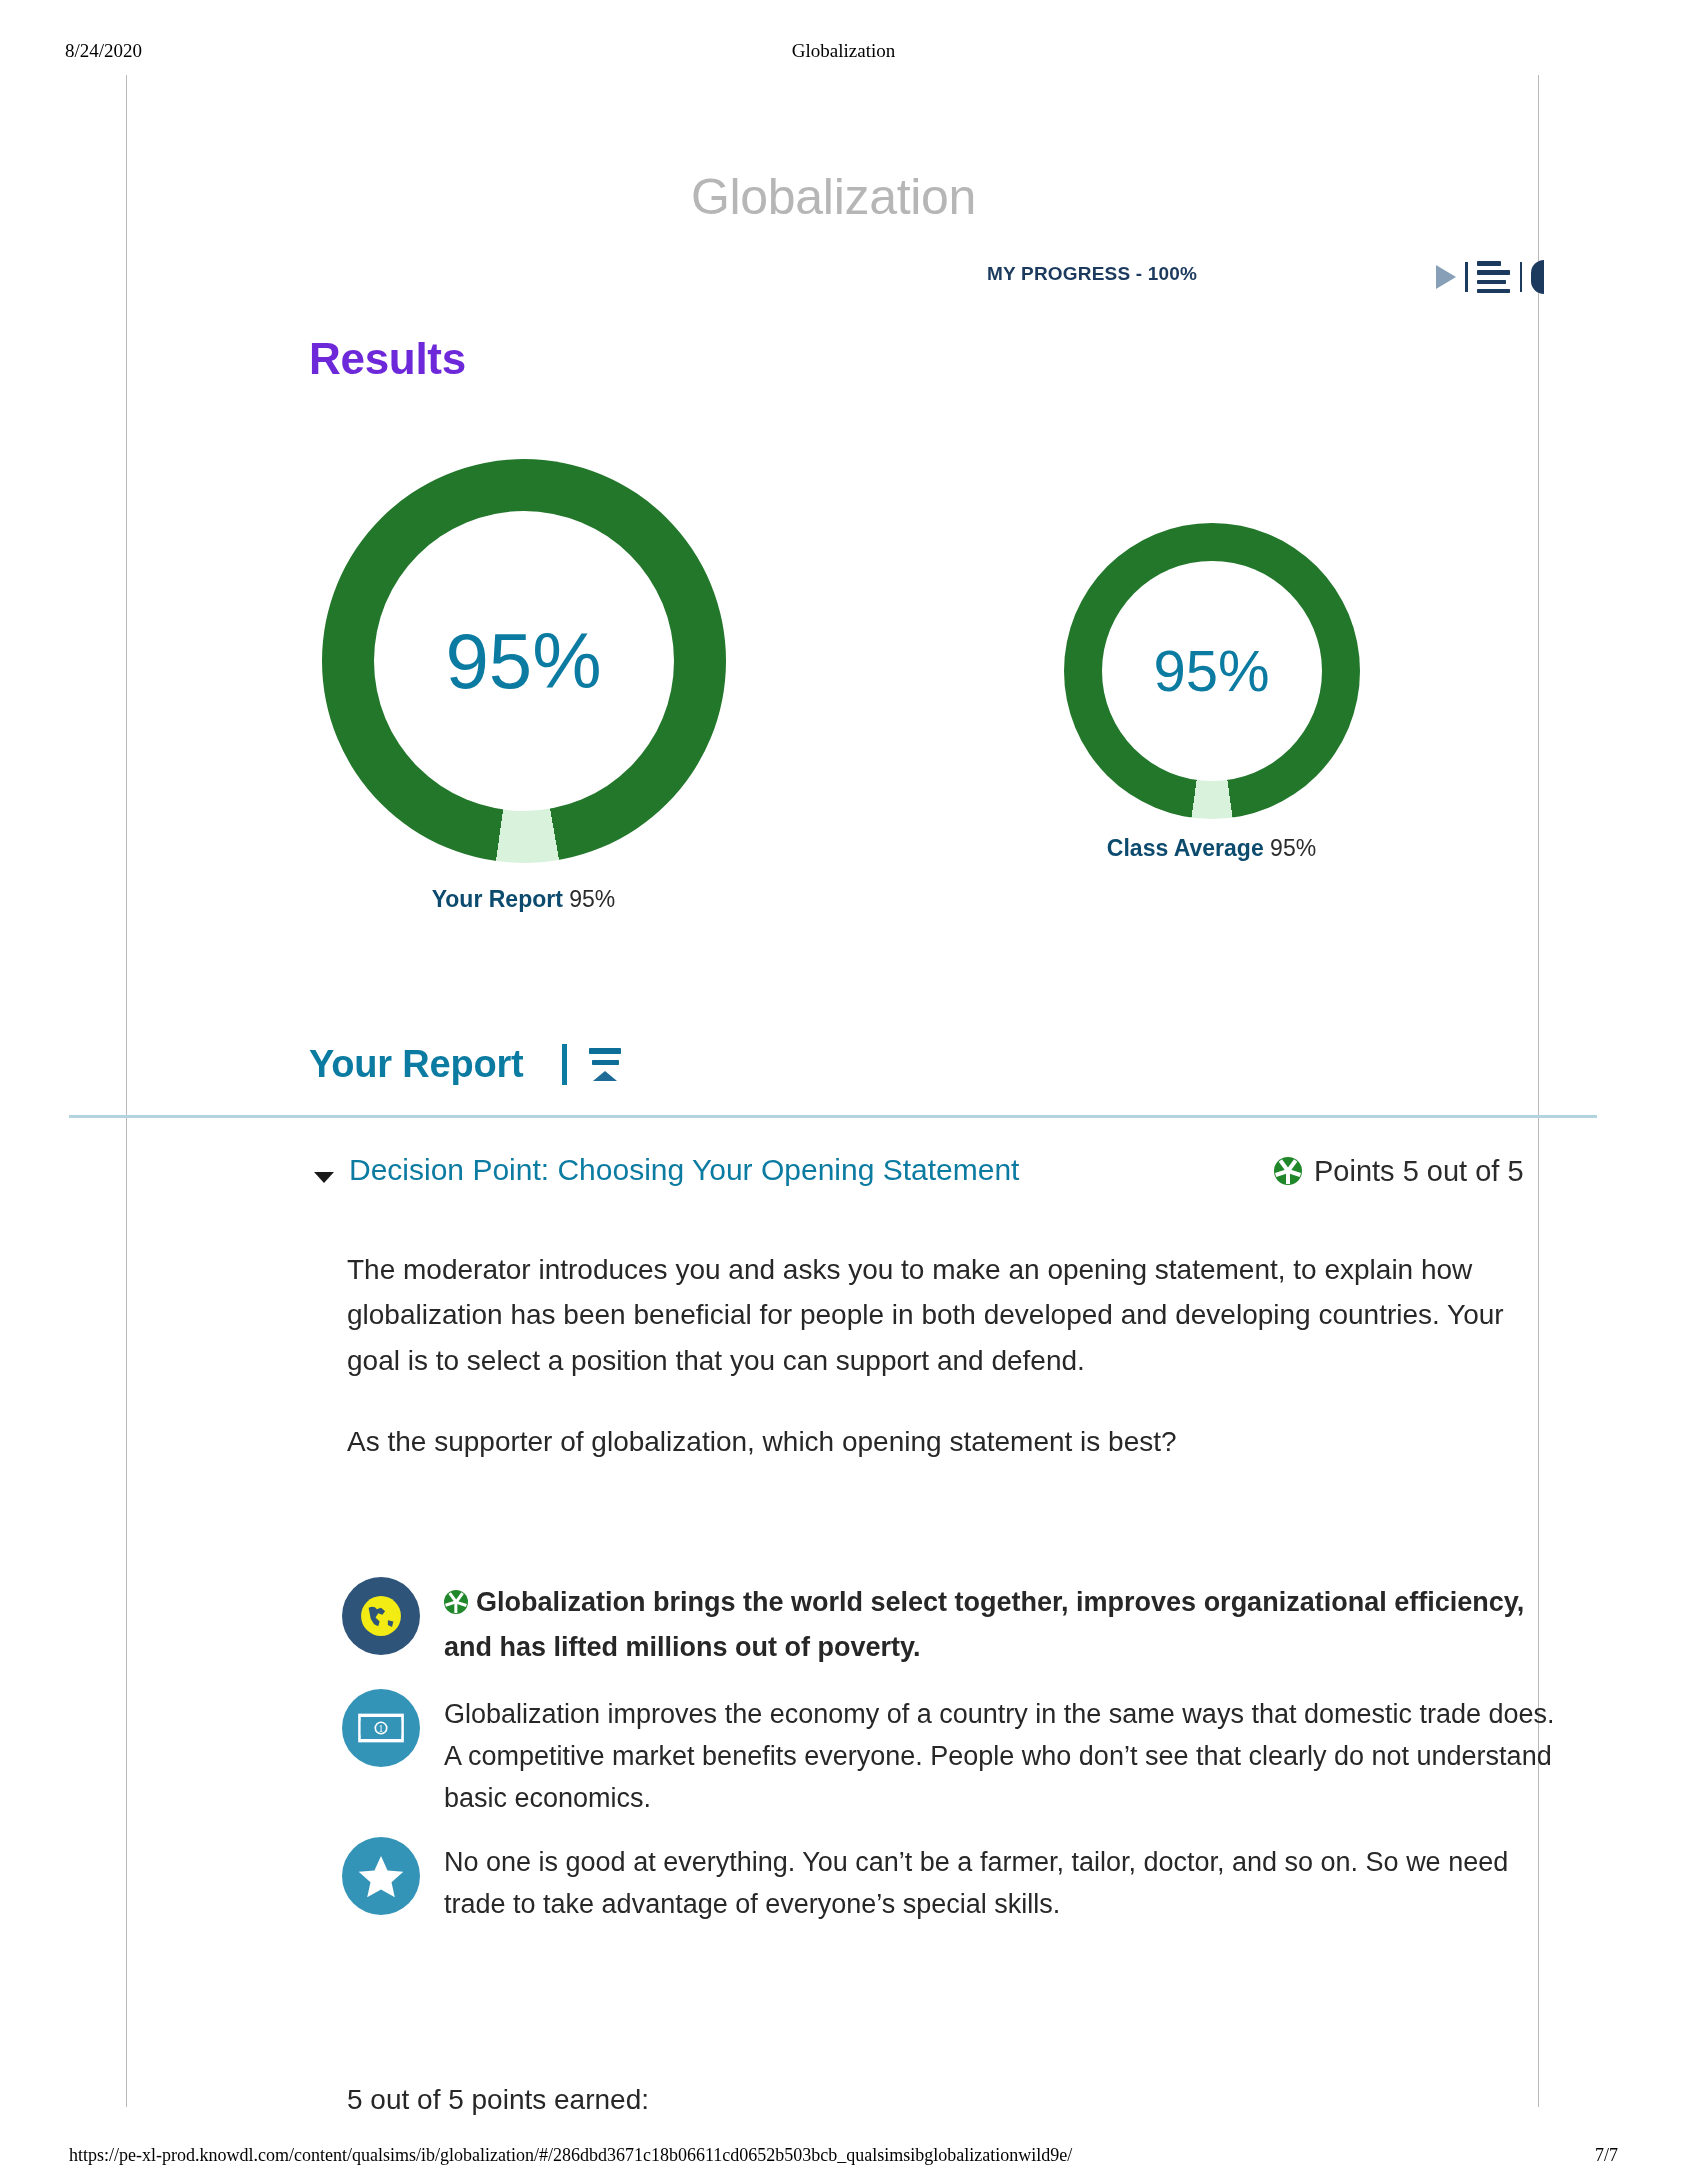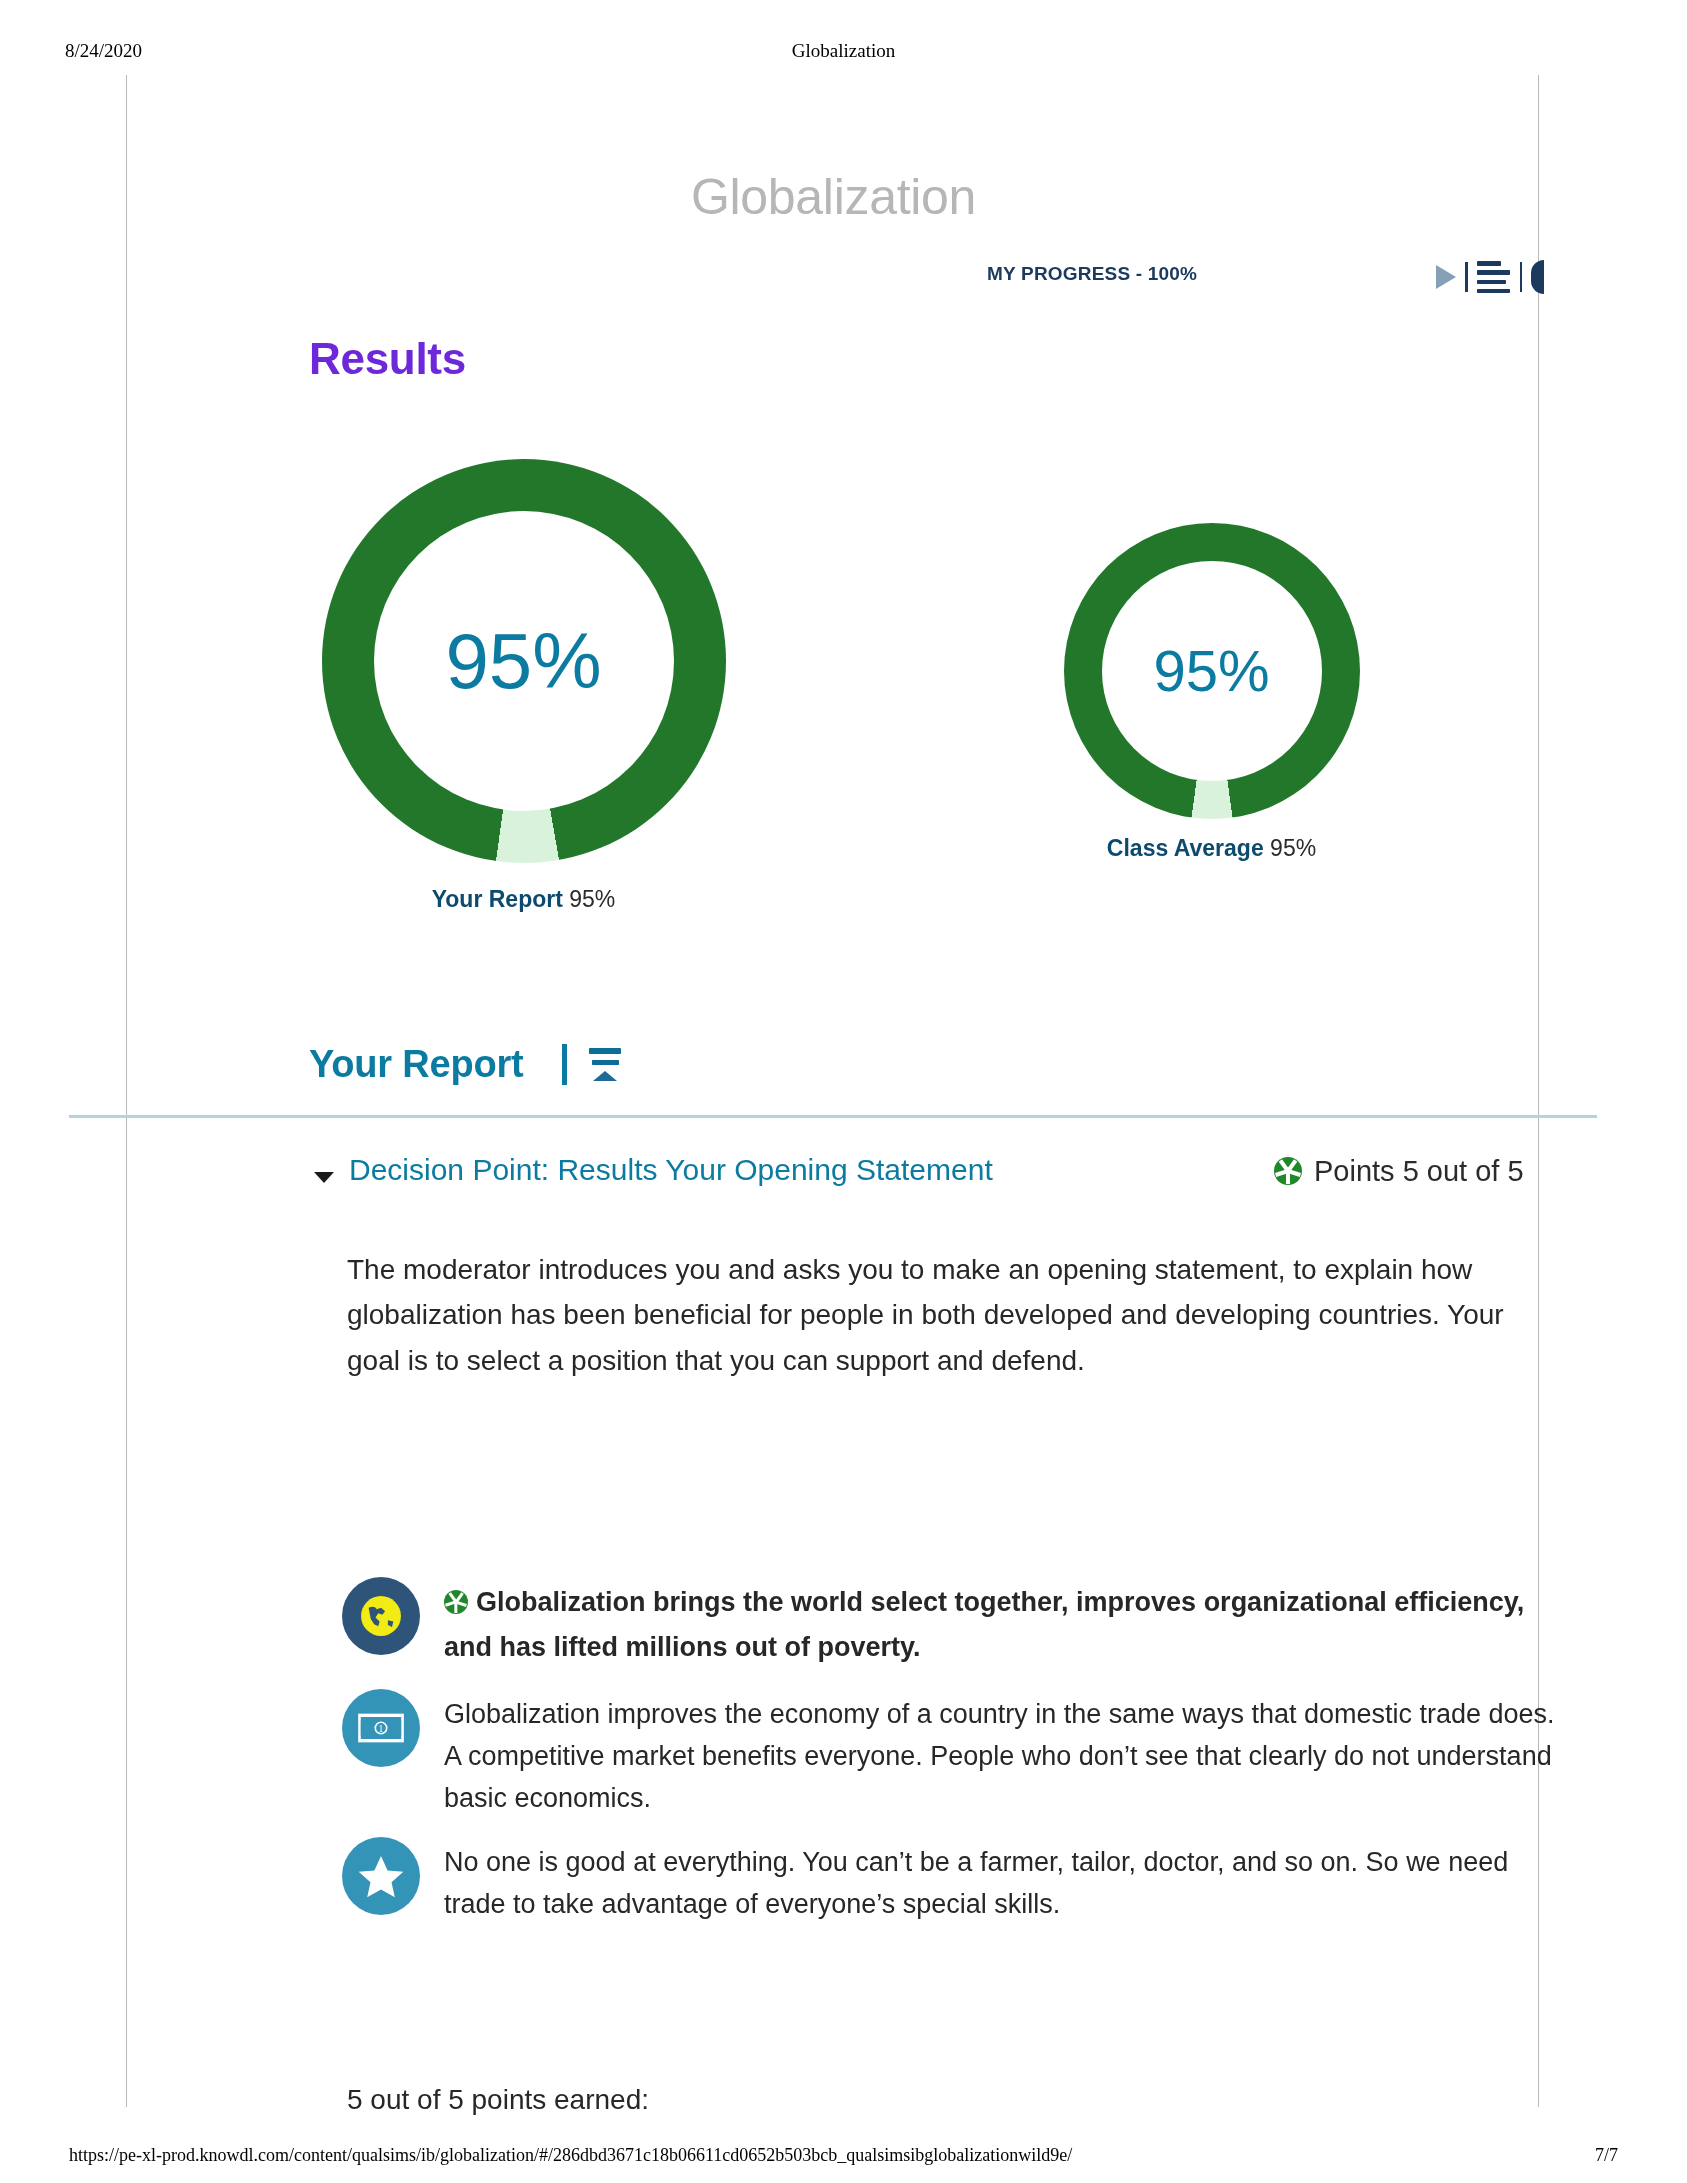--- a/index.html
+++ b/index.html
@@ -330,33 +330,34 @@
       <span class="collapse-icon">
         <i></i>
           <i></i>
           <span class="tri"></span>
       </span>
     </div>
     <div class="report-rule"></div>
 
     <div class="dp-header">
       <span class="dp-caret"></span>
-      <span class="dp-title">Decision Point: Results Your Opening Statement</span>
+      <span class="dp-title">Decision Point: Choosing Your Opening Statement</span>
       <span class="dp-points">
         <span class="pinwheel">
           <span class="s3"></span>
             <span class="s4"></span>
             <span class="s5"></span>
         </span>
         <span>Points 5 out of 5</span>
       </span>
     </div>
 
     <div class="dp-body">
       <p>The moderator introduces you and asks you to make an opening statement, to explain how globalization has been beneficial for people in both developed and developing countries. Your goal is to select a position that you can support and defend.</p>
+      <p>As the supporter of globalization, which opening statement is best?</p>
     </div>
 
     <div class="options">
 
       <div class="option o1 correct">
         <span class="opt-icon navy">
           <svg class="globe-glyph" viewBox="0 0 64 64" aria-hidden="true">
             <circle cx="32" cy="32" r="29" fill="#f2ec14"></circle>
             <path d="M14 20 Q22 16 26 22 L32 20 L38 25 L34 30 L28 28 L24 34 L30 40 L28 47 L22 44 L17 36 Z" fill="#2e5579"></path>
             <path d="M42 38 L50 40 L48 48 L42 45 Z" fill="#2e5579"></path>

